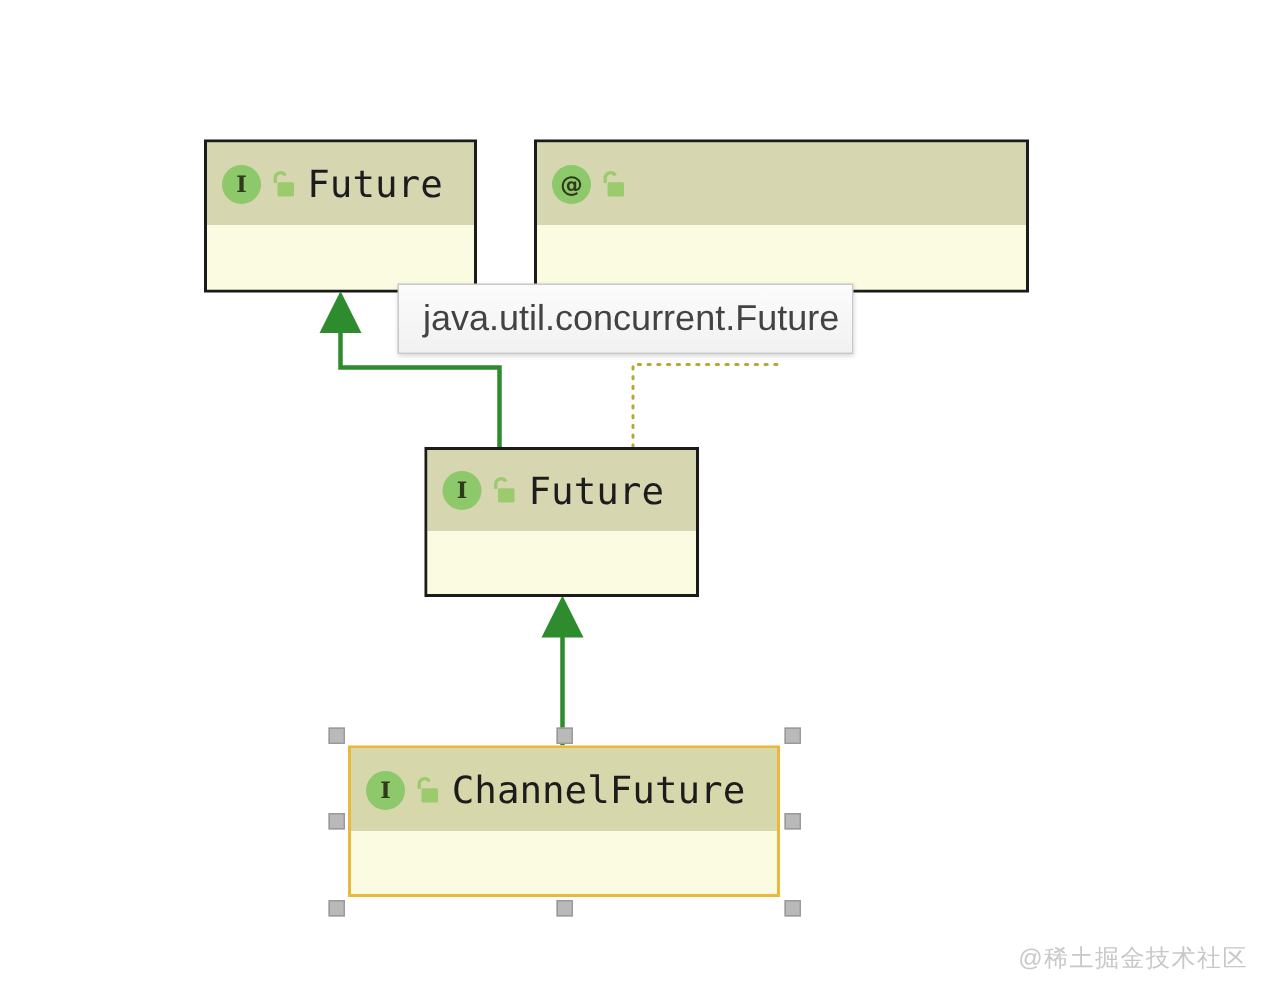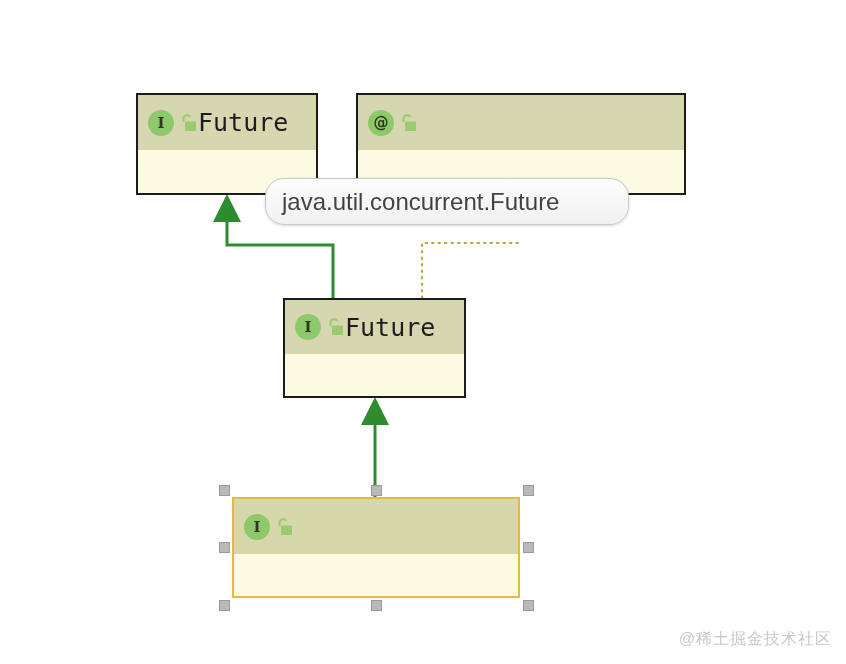--- a/index.html
+++ b/index.html
@@ -81,21 +81,21 @@
   
   .lock-icon {
     width: 20px;
     height: 22px;
     flex: 0 0 auto;
     margin-left: 4px;
     position: relative;
   }
   .uml-title {
     flex: 1 1 auto;
-    text-align: left;
+    text-align: center;
     font-family: "DejaVu Sans Mono", monospace;
     font-size: 25px;
     color: #1c1c1c;
     letter-spacing: 0px;
     padding-right: 14px;
     white-space: nowrap;
     overflow: hidden;
   }
   
   #tooltip {
@@ -200,32 +200,33 @@
 
   <div class="uml-box selected" style="left:232px; top:497px; width:288px; height:101px;">
     <div class="uml-header" style="height:55px;">
       <span class="stereo-icon">I</span>
       <span class="lock-icon">
         <svg viewBox="0 0 20 22" width="20" height="22">
           <path d="M5.5 10 L5.5 6.2 A3.6 3.6 0 0 1 12.2 5.0" fill="none" stroke="#9ccb6e" stroke-width="2.2"></path>
           <rect x="7" y="9.5" width="11" height="9.5" rx="1" fill="#9ccb6e"></rect>
         </svg>
       </span>
+      <span class="uml-title">ChannelFuture</span>
     </div>
     <div class="uml-body" style="height:42px;"></div>
   </div>
 
   <div class="handle" style="left:219px; top:485px;"></div>
   <div class="handle" style="left:371px; top:485px;"></div>
   <div class="handle" style="left:523px; top:485px;"></div>
   <div class="handle" style="left:219px; top:542px;"></div>
   <div class="handle" style="left:523px; top:542px;"></div>
   <div class="handle" style="left:219px; top:600px;"></div>
   <div class="handle" style="left:371px; top:600px;"></div>
   <div class="handle" style="left:523px; top:600px;"></div>
 
-  <div id="tooltip" style="left:265px; top:178px; width:364px; height:47px;border-radius:19px;">
+  <div id="tooltip" style="left:265px; top:189px; width:304px; height:47px;">
     <span>java.util.concurrent.Future</span>
   </div>
 
   <div id="watermark">@稀土掘金技术社区</div>
 
 </div>
 
 </body></html>

